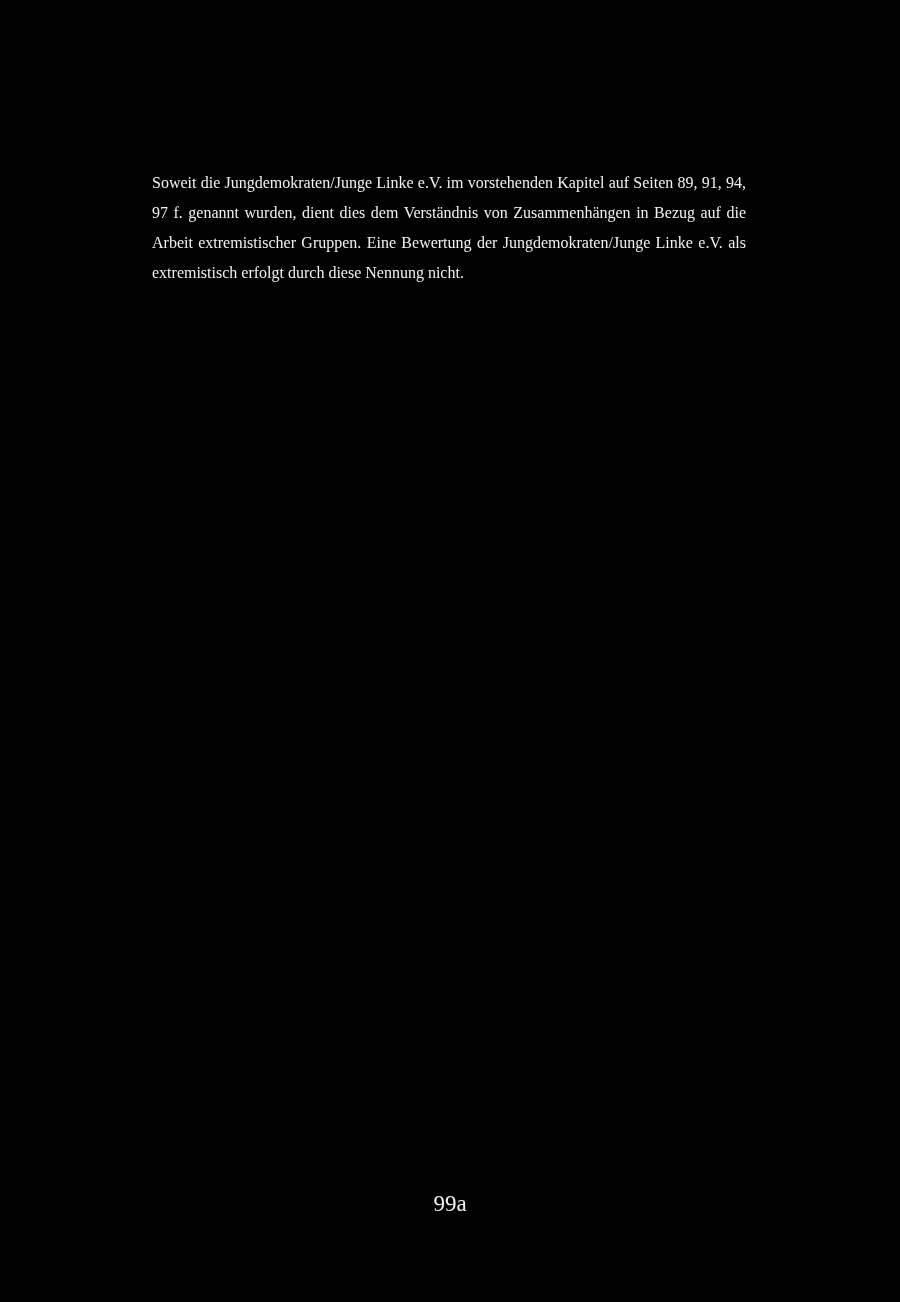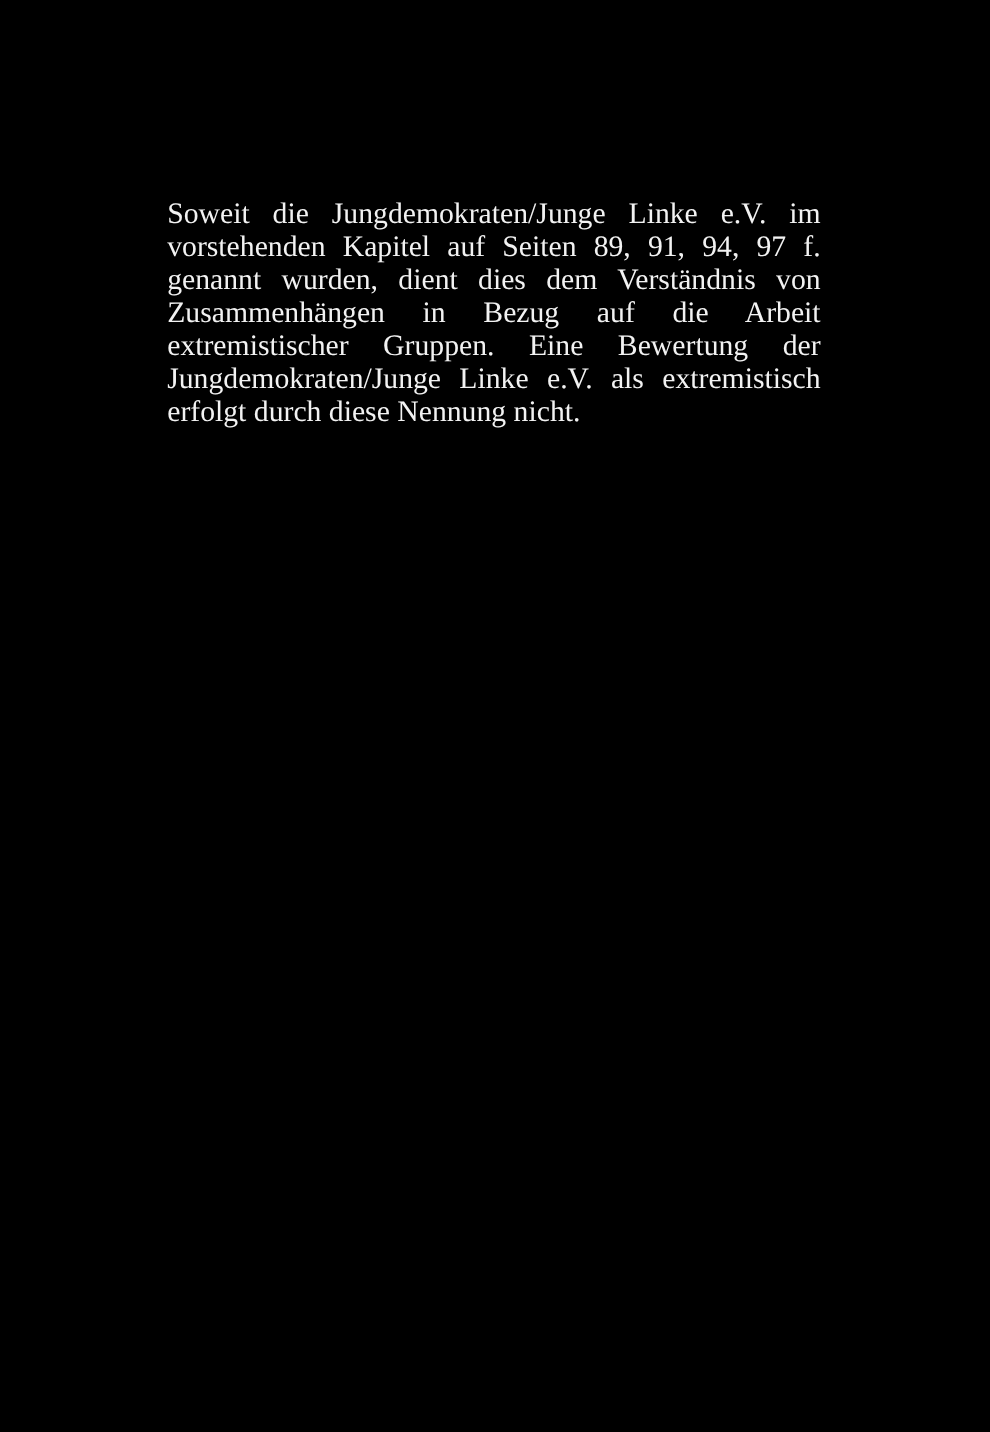--- a/index.html
+++ b/index.html
@@ -18,21 +18,21 @@
   .page {
     position: absolute;
     inset: 0;
     background: #000000;
   }
   .body-text {
     position: absolute;
     left: 152px;
     top: 152px;
     width: 594px;
-    font-size: 27px;
+    font-size: 16px;
     line-height: 30px;
     text-align: justify;
     text-justify: inter-word;
     color: #f2f2f2;
     hyphens: manual;
     white-space: pre-wrap;
   }
   .folio {
     position: absolute;
     left: 0;
@@ -44,14 +44,15 @@
     color: #f2f2f2;
   }
 </style>
 </head>
 <body>
 
 <div class="page">
 
   <p class="body-text">Soweit die Jungdemokraten/Junge Linke e.V. im vorstehenden Kapitel auf Seiten 89, 91, 94, 97 f. genannt wurden, dient dies dem Verständnis von Zusammenhängen in Bezug auf die Arbeit extremistischer Gruppen. Eine Bewertung der Jungdemokraten/Junge Linke e.V. als extremistisch erfolgt durch diese Nennung nicht.</p>
 
+  <div class="folio">99a</div>
 
 </div>
 
 </body></html>

